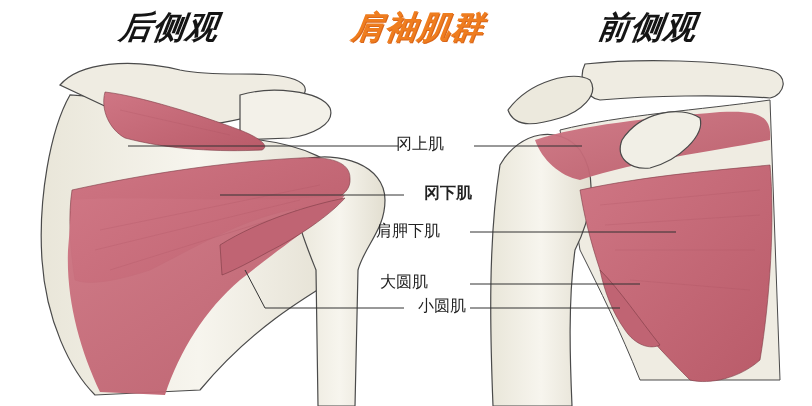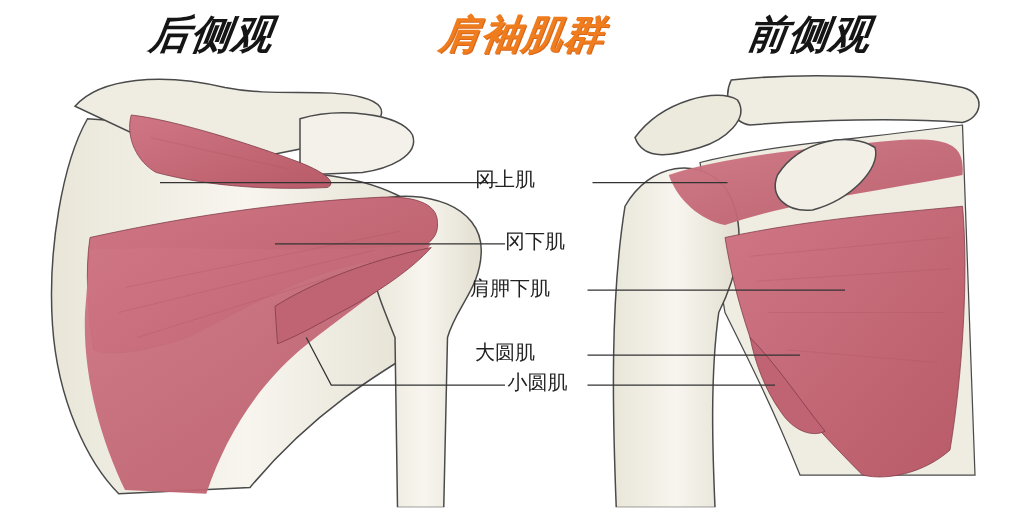--- a/index.html
+++ b/index.html
@@ -90,17 +90,17 @@
 
     <line x1="470" y1="232" x2="676" y2="232"></line>
 
     <line x1="470" y1="284" x2="640" y2="284"></line>
 
     <polyline points="245,270 265,308 404,308" fill="none"></polyline>
     <line x1="470" y1="308" x2="620" y2="308"></line>
   </g>
 </svg>
 
-<div class="label" style="left:380px;top:134px;">冈上肌</div>
-<div class="label" style="left:404px;top:183px;">冈下肌</div>
+<div class="label" style="left:396px;top:134px;">冈上肌</div>
+<div class="label" style="left:424px;top:183px;font-weight:bold;">冈下肌</div>
 <div class="label" style="left:376px;top:221px;">肩胛下肌</div>
 <div class="label" style="left:380px;top:272px;">大圆肌</div>
-<div class="label" style="left:406px;top:296px;">小圆肌</div>
+<div class="label" style="left:418px;top:296px;">小圆肌</div>
 
 </body></html>

